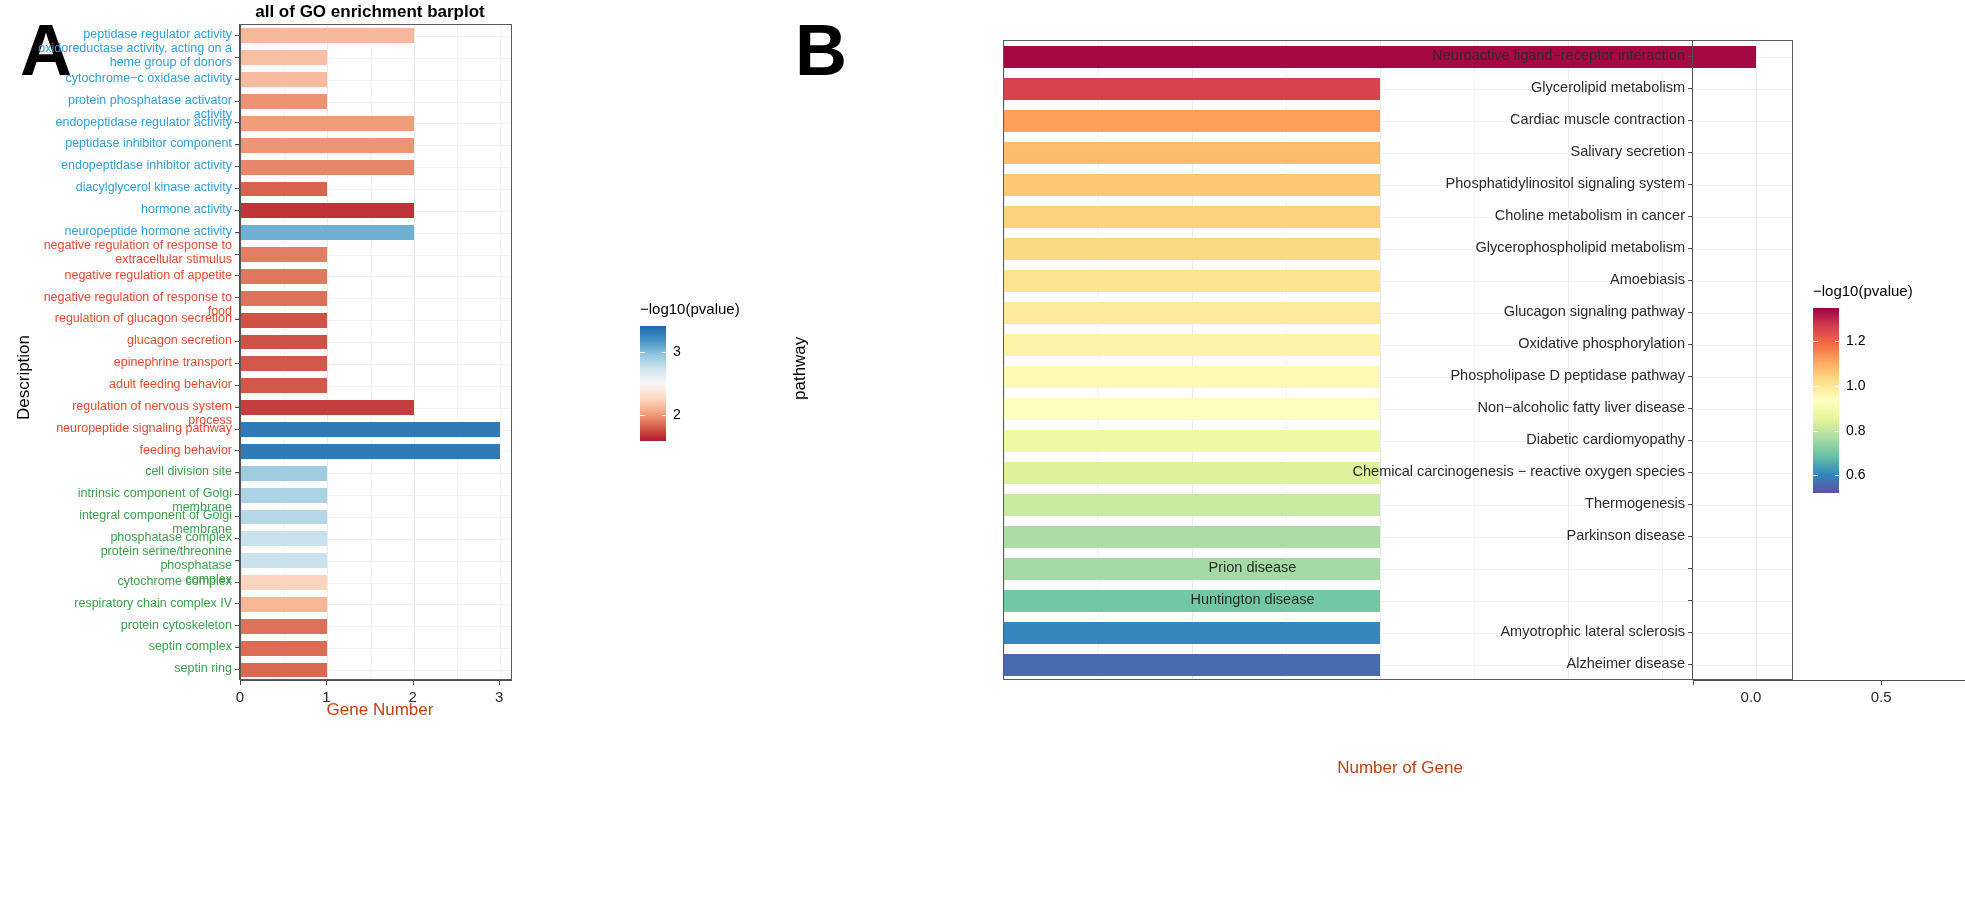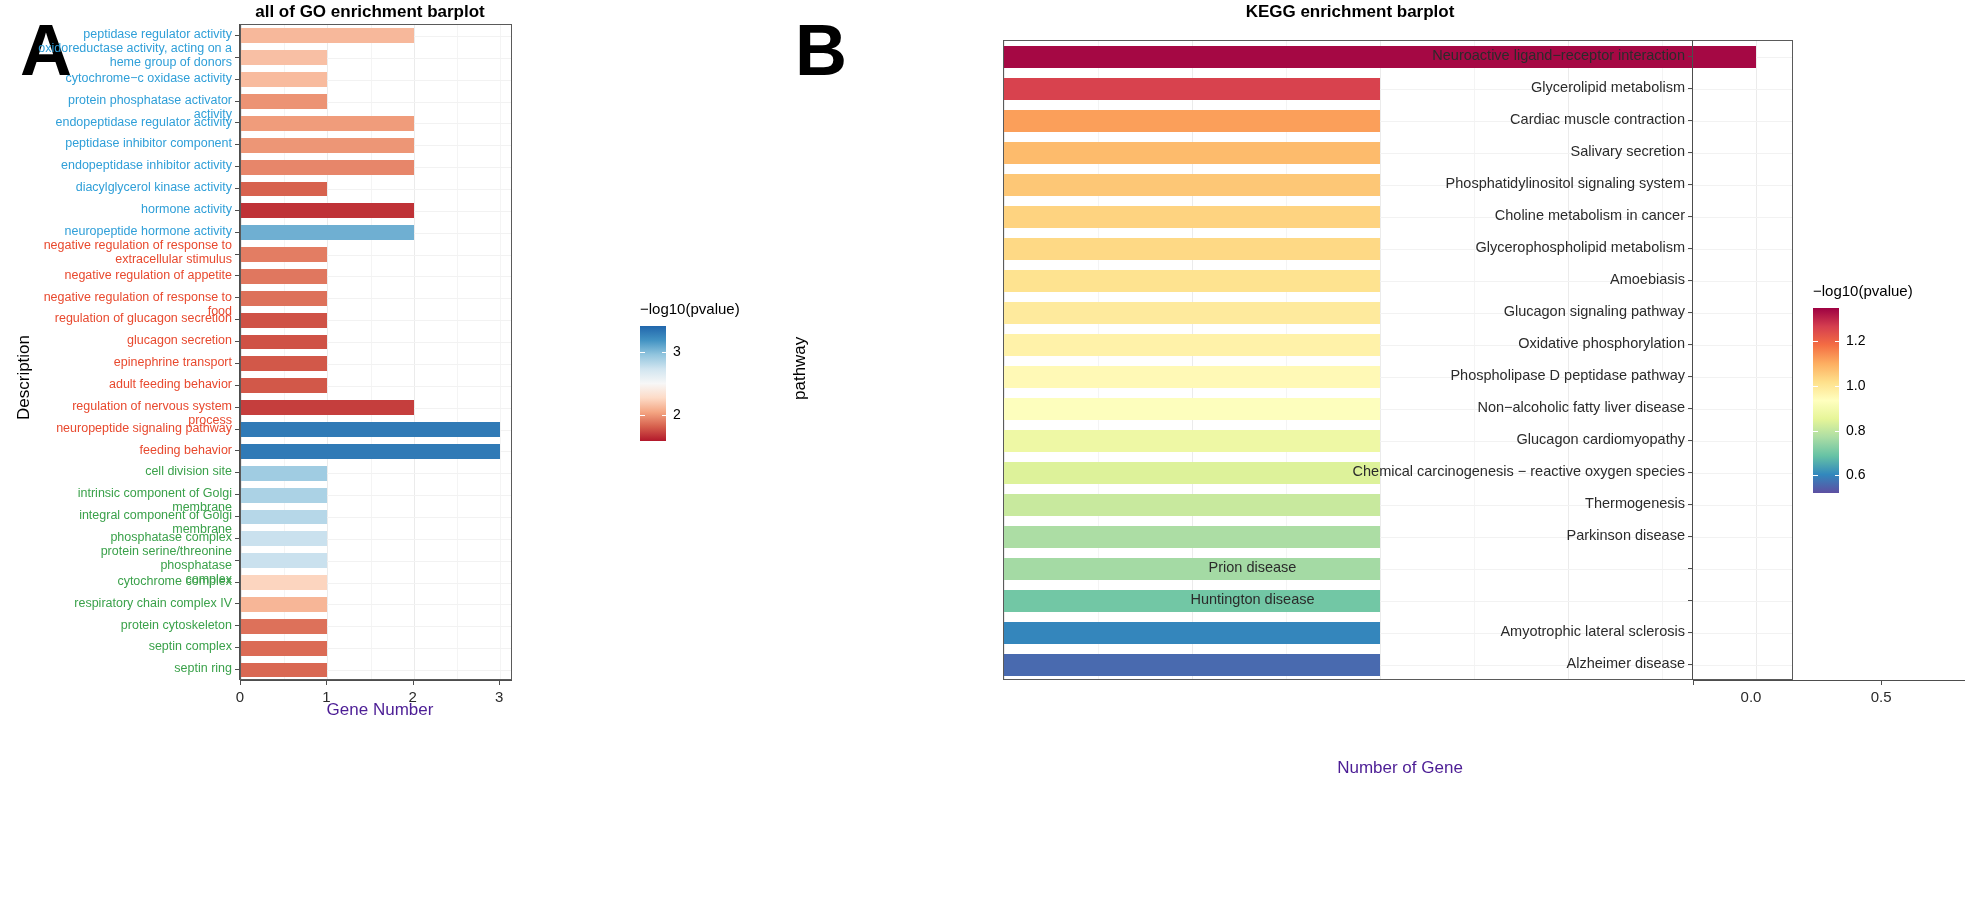--- a/index.html
+++ b/index.html
@@ -31,21 +31,21 @@
   
   .y-axis-line{position:absolute;width:1px;background:#4d4d4d;}
   .x-axis-line{position:absolute;height:1px;background:#4d4d4d;}
   .y-tick{position:absolute;height:1px;width:5px;background:#4d4d4d;}
   .x-tick{position:absolute;width:1px;height:5px;background:#4d4d4d;}
   .y-label{
     position:absolute;text-align:right;white-space:pre-line;line-height:1.12;
     font-size:12.5px;
   }
   .x-tick-label{position:absolute;text-align:center;font-size:15px;color:#2b2b2b;}
-  .axis-title{position:absolute;font-size:17px;color:#4c1d95;text-align:center;}
+  .axis-title{position:absolute;font-size:17px;color:#c2410c;text-align:center;}
   .axis-title-y{
     position:absolute;font-size:17px;color:#000;
     transform:rotate(-90deg);transform-origin:left top;white-space:nowrap;
   }
 
   
   .legend{position:absolute;}
   .legend-title{position:absolute;font-size:15px;color:#000;white-space:nowrap;}
   .legend-bar{position:absolute;width:26px;}
   .legend-tick{position:absolute;height:1px;width:5px;background:#ffffff;}
@@ -227,21 +227,20 @@
           <div class="legend-label" style="left: 33px; top: 42.5556px;">3</div>
           <div class="legend-tick" style="left: 0px; top: 115.444px;"></div>
           <div class="legend-tick-out" style="left: 22px; top: 115.444px;"></div>
           <div class="legend-label" style="left: 33px; top: 106.444px;">2</div>
         </div>
     </div>
   </div>
 
   <div class="panel keggB" style="left:690px;width:1275px;">
     <div class="panel-letter" style="left:105px;top:14px;">B</div>
-    <div class="panel-title" style="left:250px;top:2px;width:820px;">KEGG enrichment barplot</div>
 
     <div id="plotB" class="plot-frame" style="left:313px;top:40px;width:790px;height:640px;">
         <div class="grid-major" style="left: 0px;"></div>
         <div class="grid-major" style="left: 188.095px;"></div>
         <div class="grid-major" style="left: 376.19px;"></div>
         <div class="grid-major" style="left: 564.286px;"></div>
         <div class="grid-major" style="left: 752.381px;"></div>
         <div class="grid-minor" style="left: 94.0476px;"></div>
         <div class="grid-minor" style="left: 282.143px;"></div>
         <div class="grid-minor" style="left: 470.238px;"></div>
@@ -307,21 +306,21 @@
         <div class="y-label" style="left: 130px; width: 865px; top: 271px;">Amoebiasis</div>
         <div class="y-tick" style="left: 998px; top: 312px;"></div>
         <div class="y-label" style="left: 130px; width: 865px; top: 303px;">Glucagon signaling pathway</div>
         <div class="y-tick" style="left: 998px; top: 344px;"></div>
         <div class="y-label" style="left: 130px; width: 865px; top: 335px;">Oxidative phosphorylation</div>
         <div class="y-tick" style="left: 998px; top: 376px;"></div>
         <div class="y-label" style="left: 130px; width: 865px; top: 367px;">Phospholipase D peptidase pathway</div>
         <div class="y-tick" style="left: 998px; top: 408px;"></div>
         <div class="y-label" style="left: 130px; width: 865px; top: 399px;">Non−alcoholic fatty liver disease</div>
         <div class="y-tick" style="left: 998px; top: 440px;"></div>
-        <div class="y-label" style="left: 130px; width: 865px; top: 431px;">Glucagon cardiomyopathy</div>
+        <div class="y-label" style="left: 130px; width: 865px; top: 431px;">Diabetic cardiomyopathy</div>
         <div class="y-tick" style="left: 998px; top: 472px;"></div>
         <div class="y-label" style="left: 130px; width: 865px; top: 463px;">Chemical carcinogenesis − reactive oxygen species</div>
         <div class="y-tick" style="left: 998px; top: 504px;"></div>
         <div class="y-label" style="left: 130px; width: 865px; top: 495px;">Thermogenesis</div>
         <div class="y-tick" style="left: 998px; top: 536px;"></div>
         <div class="y-label" style="left: 130px; width: 865px; top: 527px;">Parkinson disease</div>
         <div class="y-tick" style="left: 998px; top: 568px;"></div>
         <div class="y-label" style="left: 130px; width: 865px; top: 559px; text-align: center;">Prion disease</div>
         <div class="y-tick" style="left: 998px; top: 600px;"></div>
         <div class="y-label" style="left: 130px; width: 865px; top: 591px; text-align: center;">Huntington disease</div>

